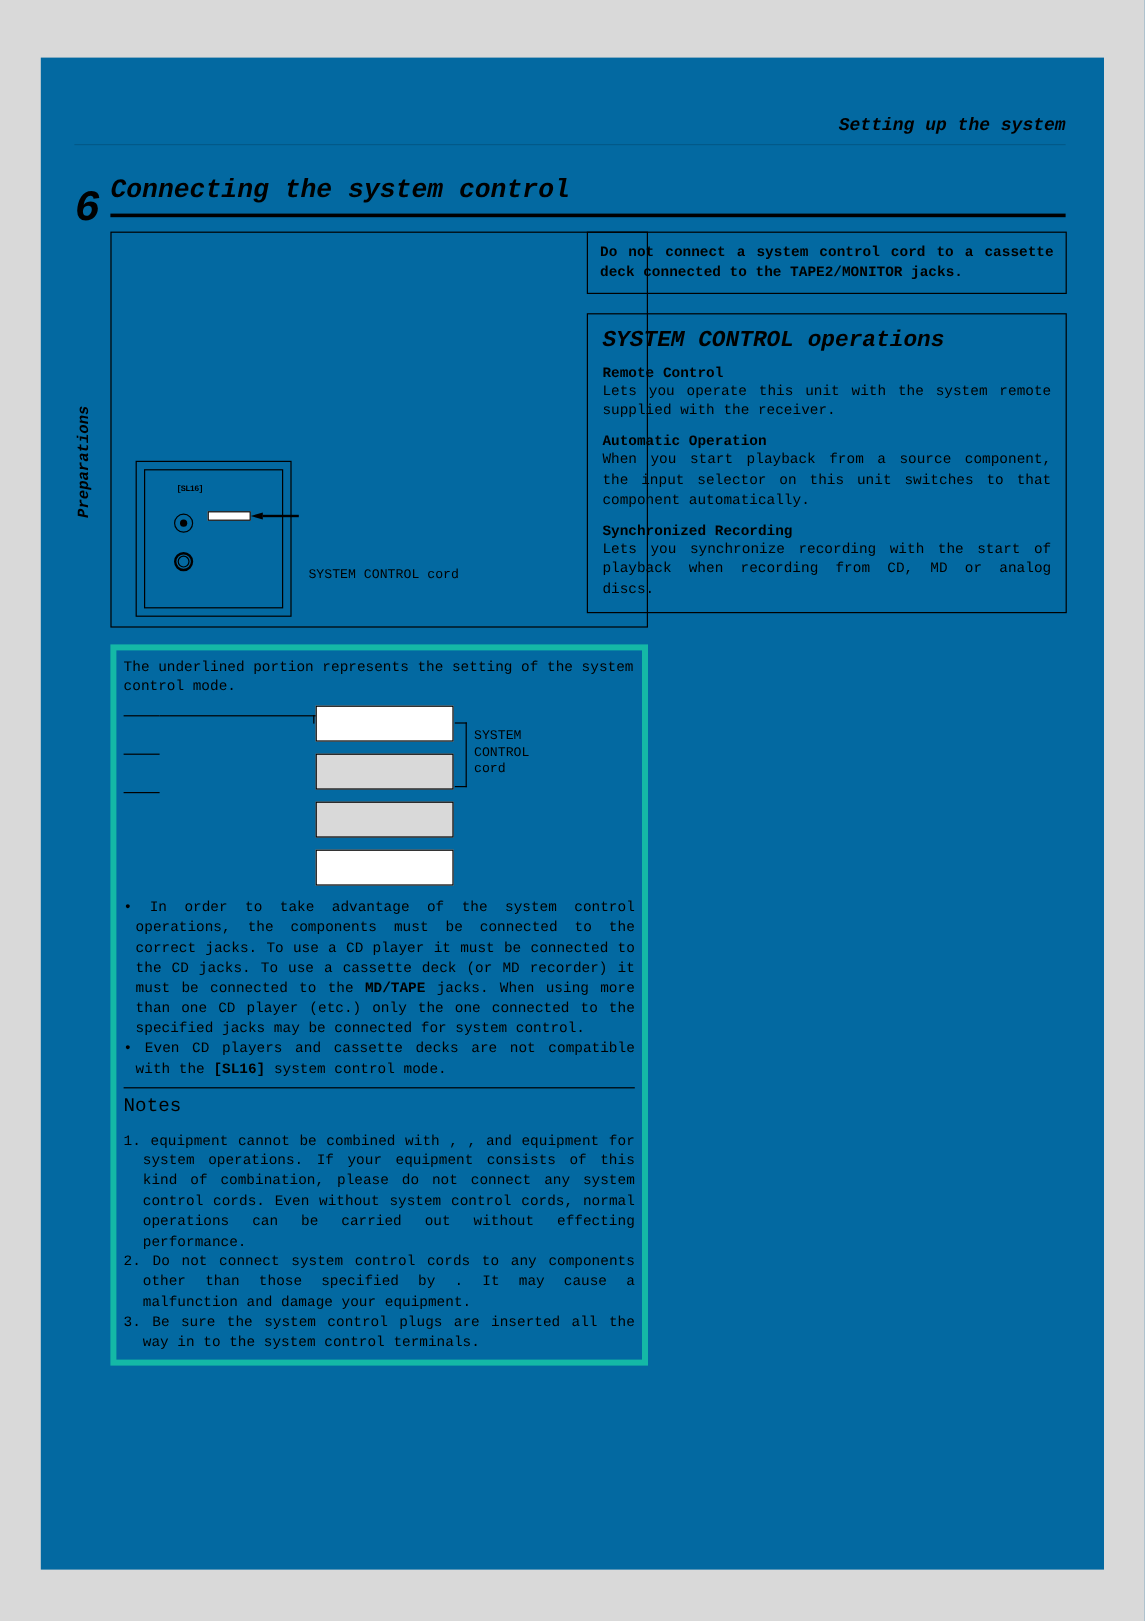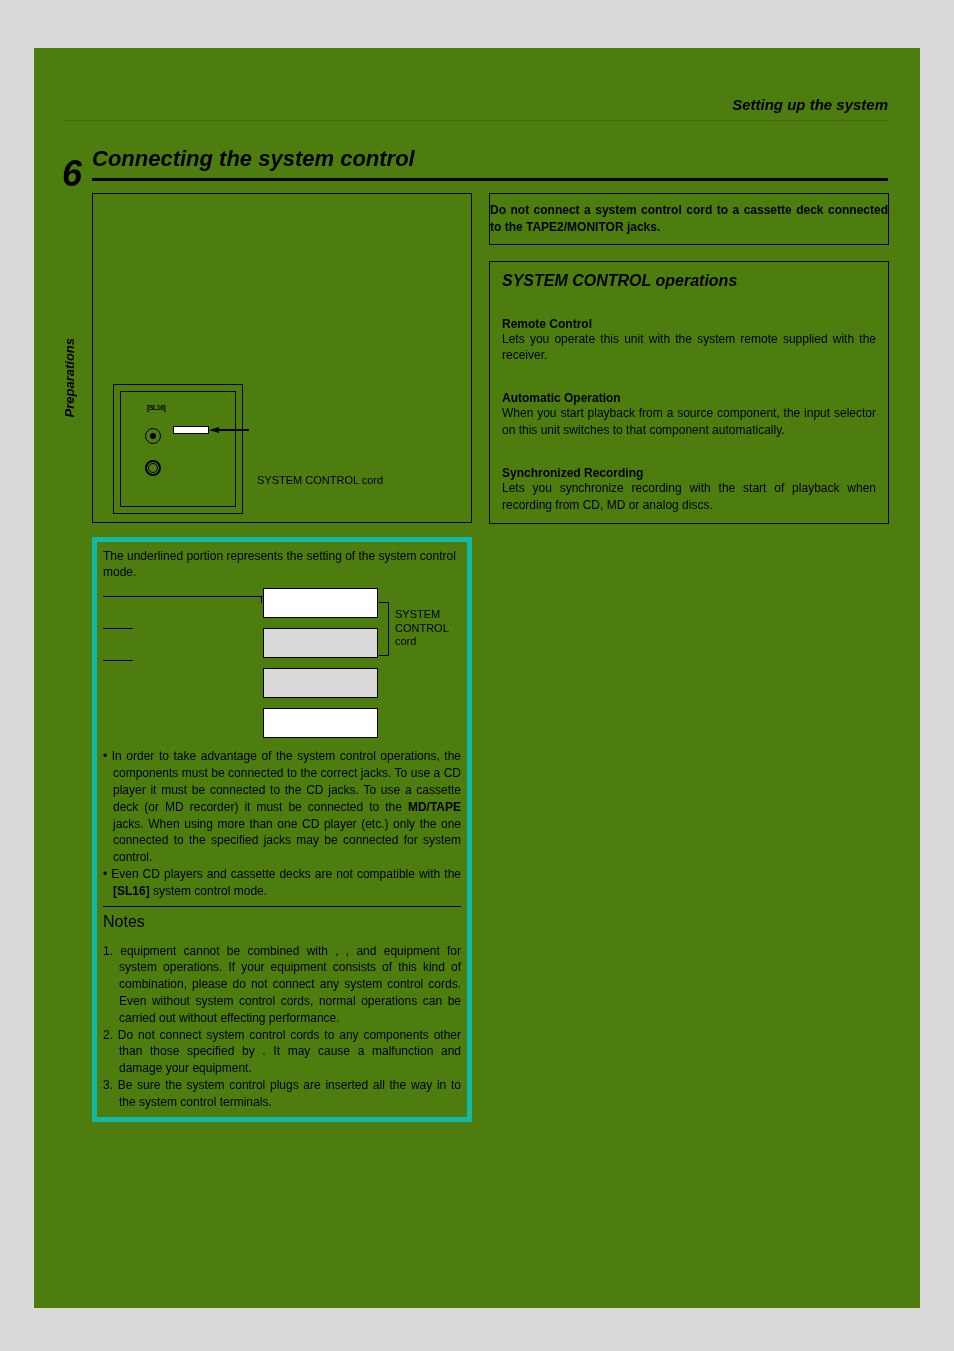--- a/index.html
+++ b/index.html
@@ -10,21 +10,22 @@
     height: 1351px;
     position: relative;
     color: #000;
   }
   .page {
     position: absolute;
     top: 48px;
     left: 34px;
     width: 886px;
     height: 1260px;
-    background: #4d7c0f;
+    background: #0369a1;
+    font-family: Liberation Mono, monospace;
   }
   .breadcrumb {
     position: absolute;
     top: 48px;
     right: 32px;
     font-style: italic;
     font-weight: bold;
     font-size: 15px;
   }
   .line-under-breadcrumb {
@@ -68,21 +69,21 @@
     text-orientation: mixed;
     transform: rotate(180deg);
     font-style: italic;
     font-weight: bold;
     font-size: 13px;
   }
   .left-column {
     position: absolute;
     top: 145px;
     left: 58px;
-    width: 380px;
+    width: 448px;
   }
   .right-column {
     position: absolute;
     top: 145px;
     left: 455px;
     width: 400px;
   }
   .figure-box {
     border: 5px solid #14b8a6;
     padding: 6px;
@@ -234,43 +235,43 @@
   }
   .notes p {
     font-size: 12px;
     line-height: 1.4;
     padding-left: 16px;
     text-indent: -16px;
     text-align: justify;
   }
   .box-right {
     border: 1px solid #000;
-    padding: 8px 0;
+    padding: 8px 10px;
     margin-bottom: 16px;
   }
   .warning-text {
     font-size: 12px;
     font-weight: bold;
     line-height: 1.4;
     text-align: justify;
   }
   .ops-box {
     border: 1px solid #000;
     padding: 10px 12px;
     font-size: 12px;
   }
   .ops-heading {
     font-style: italic;
     font-weight: bold;
-    font-size: 16px;
+    font-size: 19px;
   }
   .ops-sub {
     font-weight: bold;
     font-size: 12px;
-    margin-top: 27px;
+    margin-top: 10px;
   }
   .ops-body {
     font-size: 12px;
     line-height: 1.4;
     text-align: justify;
   }
   .leader {
     position: absolute;
     background: #000;
     height: 1px;

